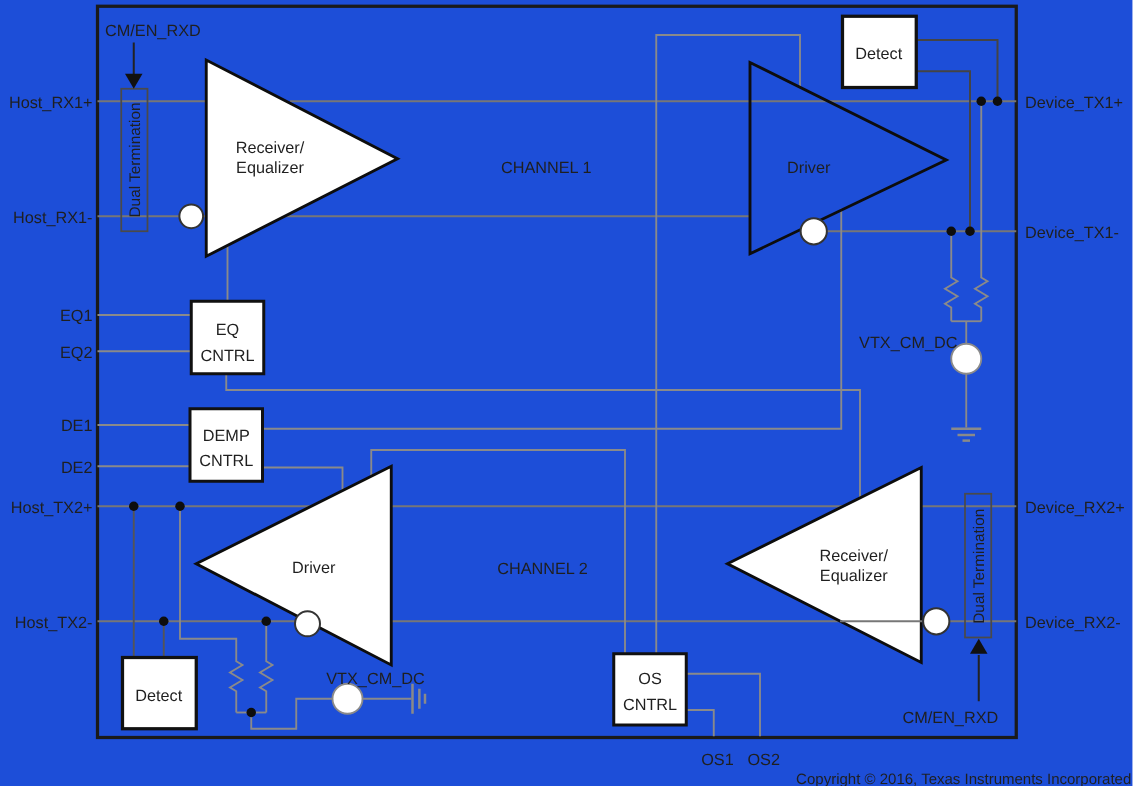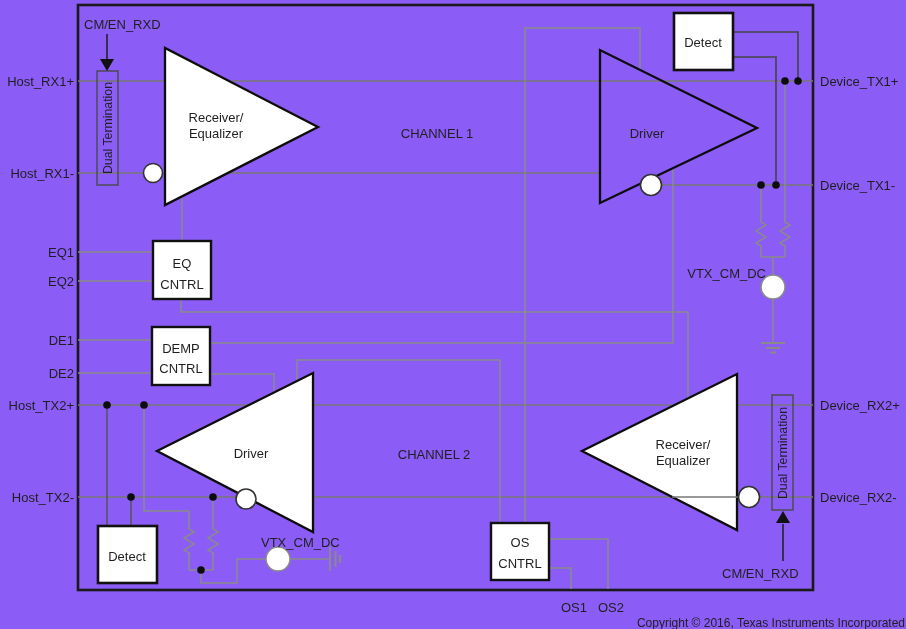--- a/index.html
+++ b/index.html
@@ -1,16 +1,16 @@
 <!DOCTYPE html>
 <html><head>
 <meta charset="utf-8">
 <style>
   html,body{margin:0;padding:0;background:#ffffff;}
-  #stage{position:relative;width:906px;height:629px;background:#8b5cf6;overflow:hidden;}
+  #stage{position:relative;width:906px;height:629px;background:#1d4ed8;overflow:hidden;}
   svg{display:block;}
   text{font-family:"Liberation Sans","DejaVu Sans",sans-serif;fill:#1f1f1f;}
   .lbl{font-size:13px;}
   .rot{font-size:12.3px;}
   .copy{font-size:12px;}
 </style>
 </head>
 <body>
 
 <div id="stage">

